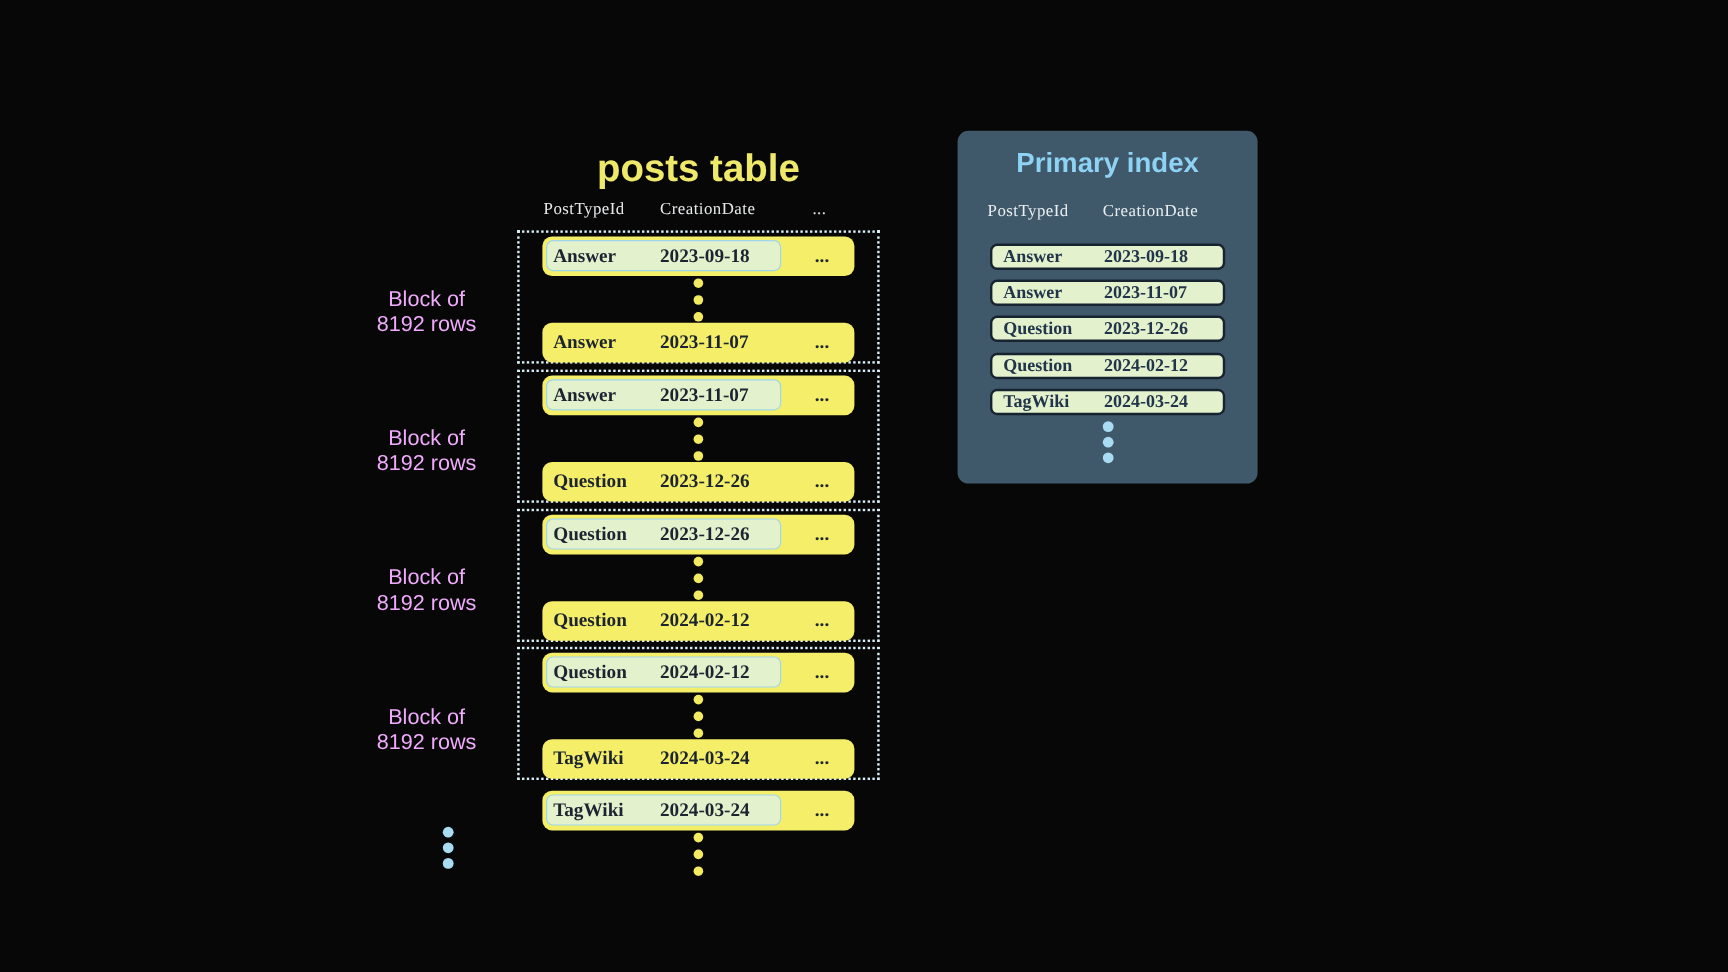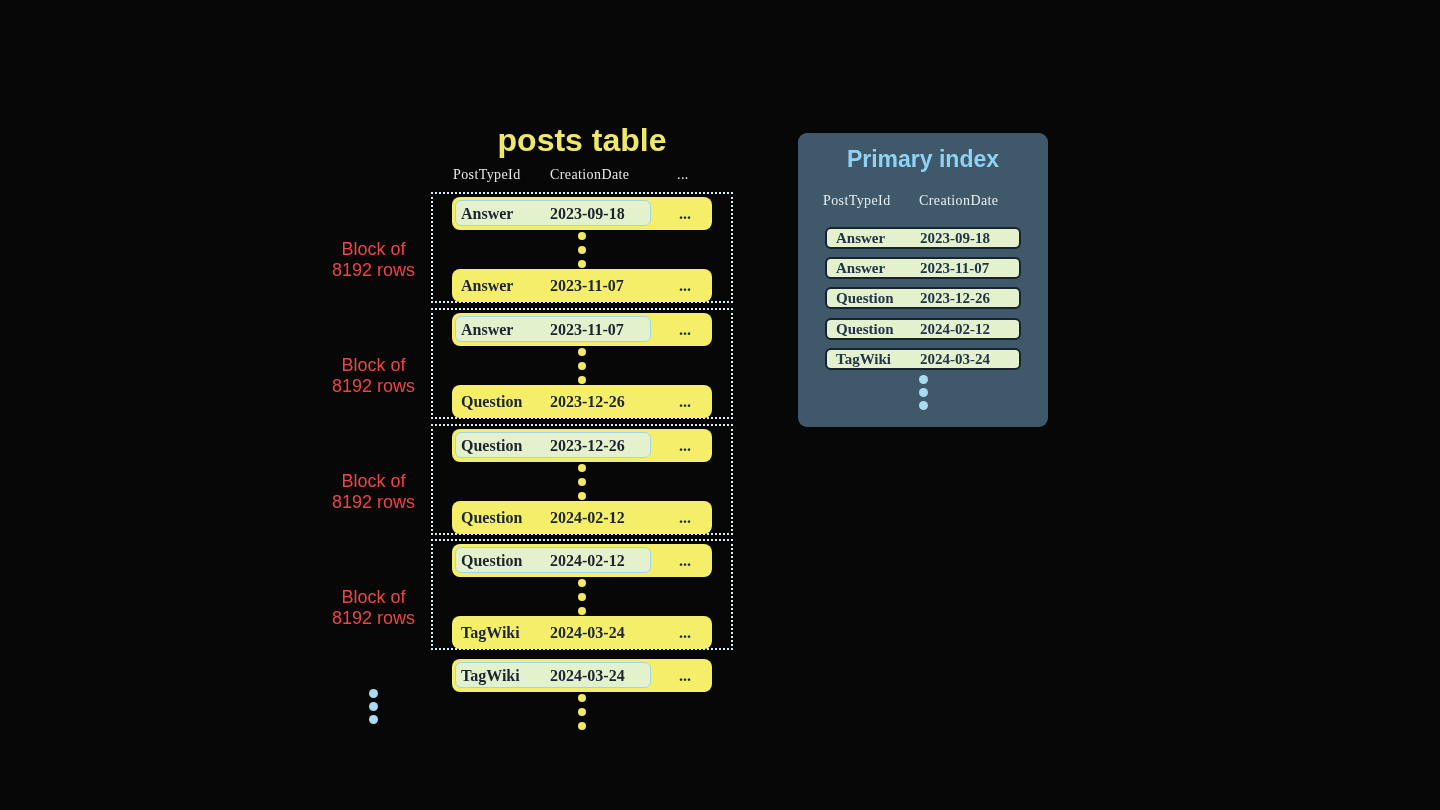--- a/index.html
+++ b/index.html
@@ -34,32 +34,32 @@
   .hl-badge{position:absolute;left:3px;top:3px;width:196px;height:26px;box-sizing:border-box;
             background:#e3f1cd;border:1.5px solid #9ed7ed;border-radius:6px;}
 
   .bdots{position:absolute;left:0;right:0;top:38px;display:flex;flex-direction:column;
          align-items:center;gap:6px;}
   .dot{width:8px;height:8px;border-radius:50%;}
   .dot.yellow{background:#f2eb62}
   .dot.blue{background:#a9dcf2}
   .dot.big{width:9px;height:9px}
 
-  .block-label{position:absolute;left:296px;width:155px;text-align:center;color:#ef4444;
+  .block-label{position:absolute;left:278px;width:155px;text-align:center;color:#f0abfc;
                font-size:18px;line-height:21px;font-weight:500;}
   .l0{top:239px}.l1{top:355px}.l2{top:471px}.l3{top:587px}
 
   .more-blocks-dots{position:absolute;left:296px;width:155px;top:689px;display:flex;
                     flex-direction:column;align-items:center;gap:4px;}
   .more-rows-dots{position:absolute;left:431px;width:302px;top:694px;display:flex;
                   flex-direction:column;align-items:center;gap:6px;}
 
   
   .panel{position:absolute;left:798px;top:109px;width:250px;height:294px;
-         background:#3f586a;border-radius:9px;margin-top:24px;}
+         background:#3f586a;border-radius:9px;}
   .panel-title{position:absolute;top:13px;left:0;width:100%;margin:0;text-align:center;
                font-size:23px;font-weight:600;color:#8ed2f4;}
   .pi-headers{position:absolute;top:60px;left:0;width:100%;height:18px;
               font-size:14px;color:#e9eef1;letter-spacing:.4px;}
   .pi-headers .hc1{position:absolute;left:25px;}
   .pi-headers .hc2{position:absolute;left:121px;}
 
   .pi-badge{position:absolute;left:27px;width:196px;height:22px;box-sizing:border-box;
             background:#e3f1cd;border:2px solid #17232f;border-radius:6px;}
   .p0{top:94px}.p1{top:124px}.p2{top:154px}.p3{top:185px}.p4{top:215px}

